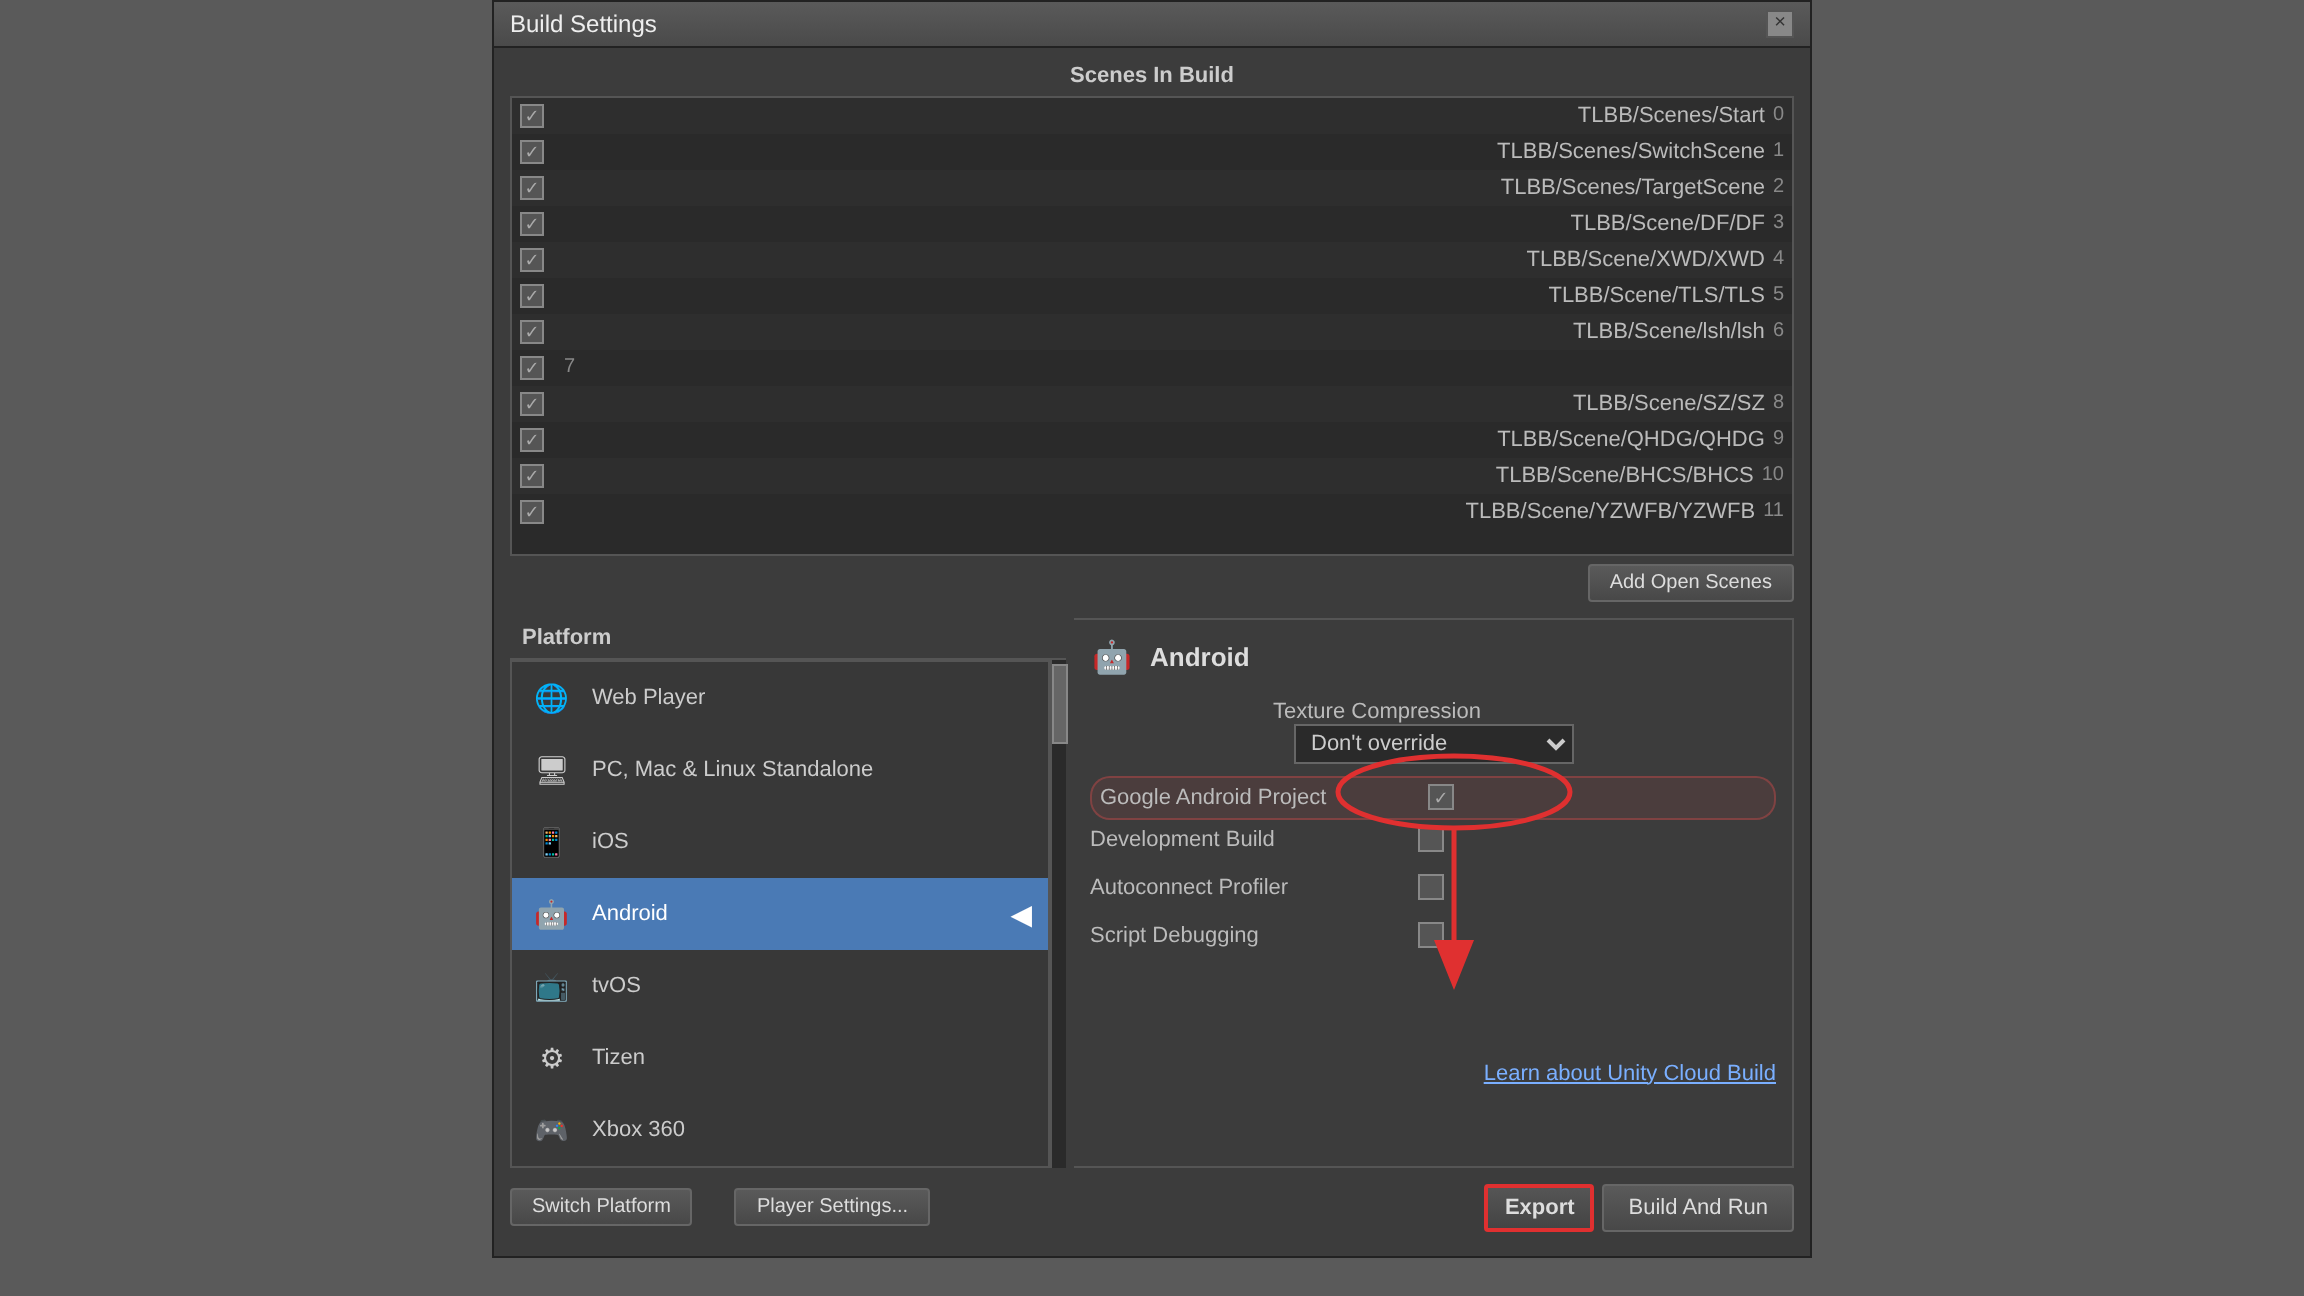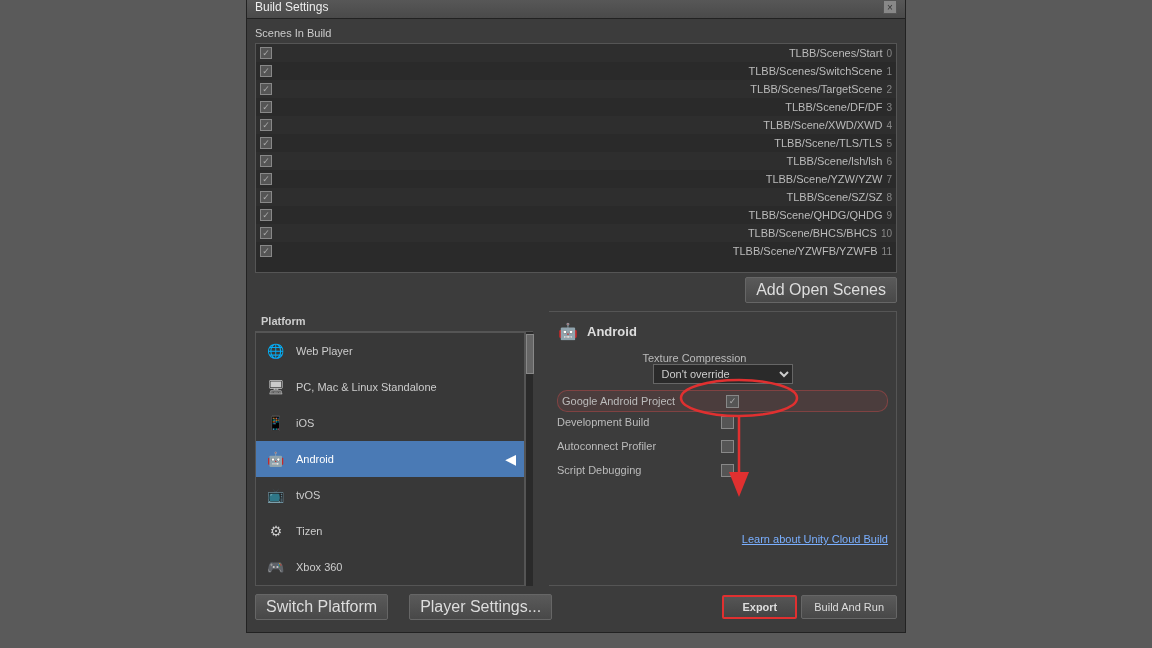--- a/index.html
+++ b/index.html
@@ -47,22 +47,23 @@
       justify-content: center;
       cursor: pointer;
     }
     .content {
       padding: 8px;
     }
     
     .section-label {
       color: #ccc;
       font-size: 11px;
-      font-weight: normal;
+      font-weight: bold;
       margin-bottom: 4px;
+      text-align: center;
     }
     .scenes-container {
       background: #2a2a2a;
       border: 1px solid #555;
       height: 230px;
       overflow-y: scroll;
       position: relative;
     }
     .scene-row {
       display: flex;
@@ -100,28 +101,28 @@
     .add-open-scenes {
       text-align: right;
       margin-top: 4px;
       margin-bottom: 8px;
     }
     .btn {
       background: linear-gradient(to bottom, #5a5a5a, #484848);
       border: 1px solid #666;
       color: #ddd;
       padding: 3px 10px;
-      font-size: 16px;
+      font-size: 10px;
       cursor: pointer;
       border-radius: 2px;
     }
     
     .platform-section {
       display: flex;
-      gap: 16px;
+      gap: 4px;
       margin-top: 4px;
     }
     .platform-list {
       width: 270px;
       background: #383838;
       border: 1px solid #555;
       flex-shrink: 0;
     }
     .platform-label {
       color: #ccc;
@@ -258,21 +259,21 @@
       gap: 21px;
     }
     .bottom-right {
       display: flex;
       gap: 4px;
     }
     .btn-export {
       background: linear-gradient(to bottom, #555, #444);
       border: 2px solid #e03030;
       color: #ddd;
-      padding: 4px 18px;
+      padding: 4px 8px;
       font-size: 11px;
       cursor: pointer;
       border-radius: 2px;
       font-weight: bold;
     }
     .btn-build-run {
       background: linear-gradient(to bottom, #5a5a5a, #484848);
       border: 1px solid #666;
       color: #ddd;
       padding: 4px 12px;
@@ -347,21 +348,20 @@
       <span class="scene-name">TLBB/Scene/TLS/TLS</span>
       <span class="scene-index">5</span>
     </div>
         <div class="scene-row">
       <div class="scene-check"></div>
       <span class="scene-name">TLBB/Scene/lsh/lsh</span>
       <span class="scene-index">6</span>
     </div>
         <div class="scene-row">
       <div class="scene-check"></div>
-      <span class="scene-name">TLBB/Scene/YZW/YZW</span>
       <span class="scene-index">7</span>
     </div>
         <div class="scene-row">
       <div class="scene-check"></div>
       <span class="scene-name">TLBB/Scene/SZ/SZ</span>
       <span class="scene-index">8</span>
     </div>
         <div class="scene-row">
       <div class="scene-check"></div>
       <span class="scene-name">TLBB/Scene/QHDG/QHDG</span>

